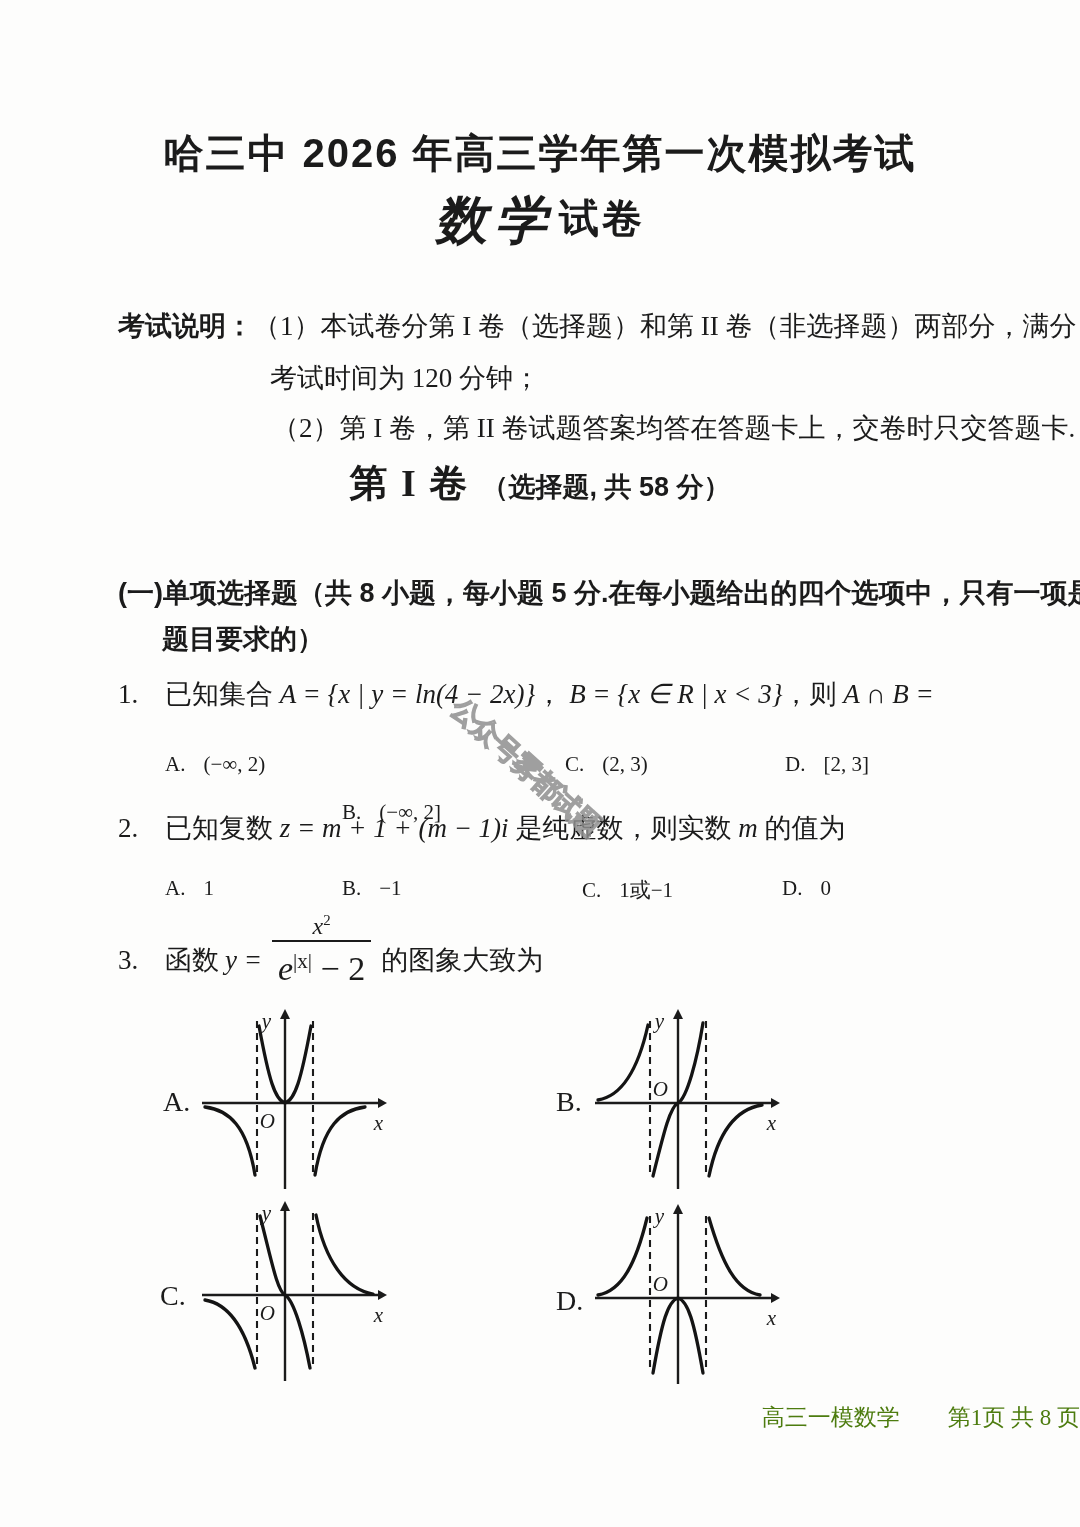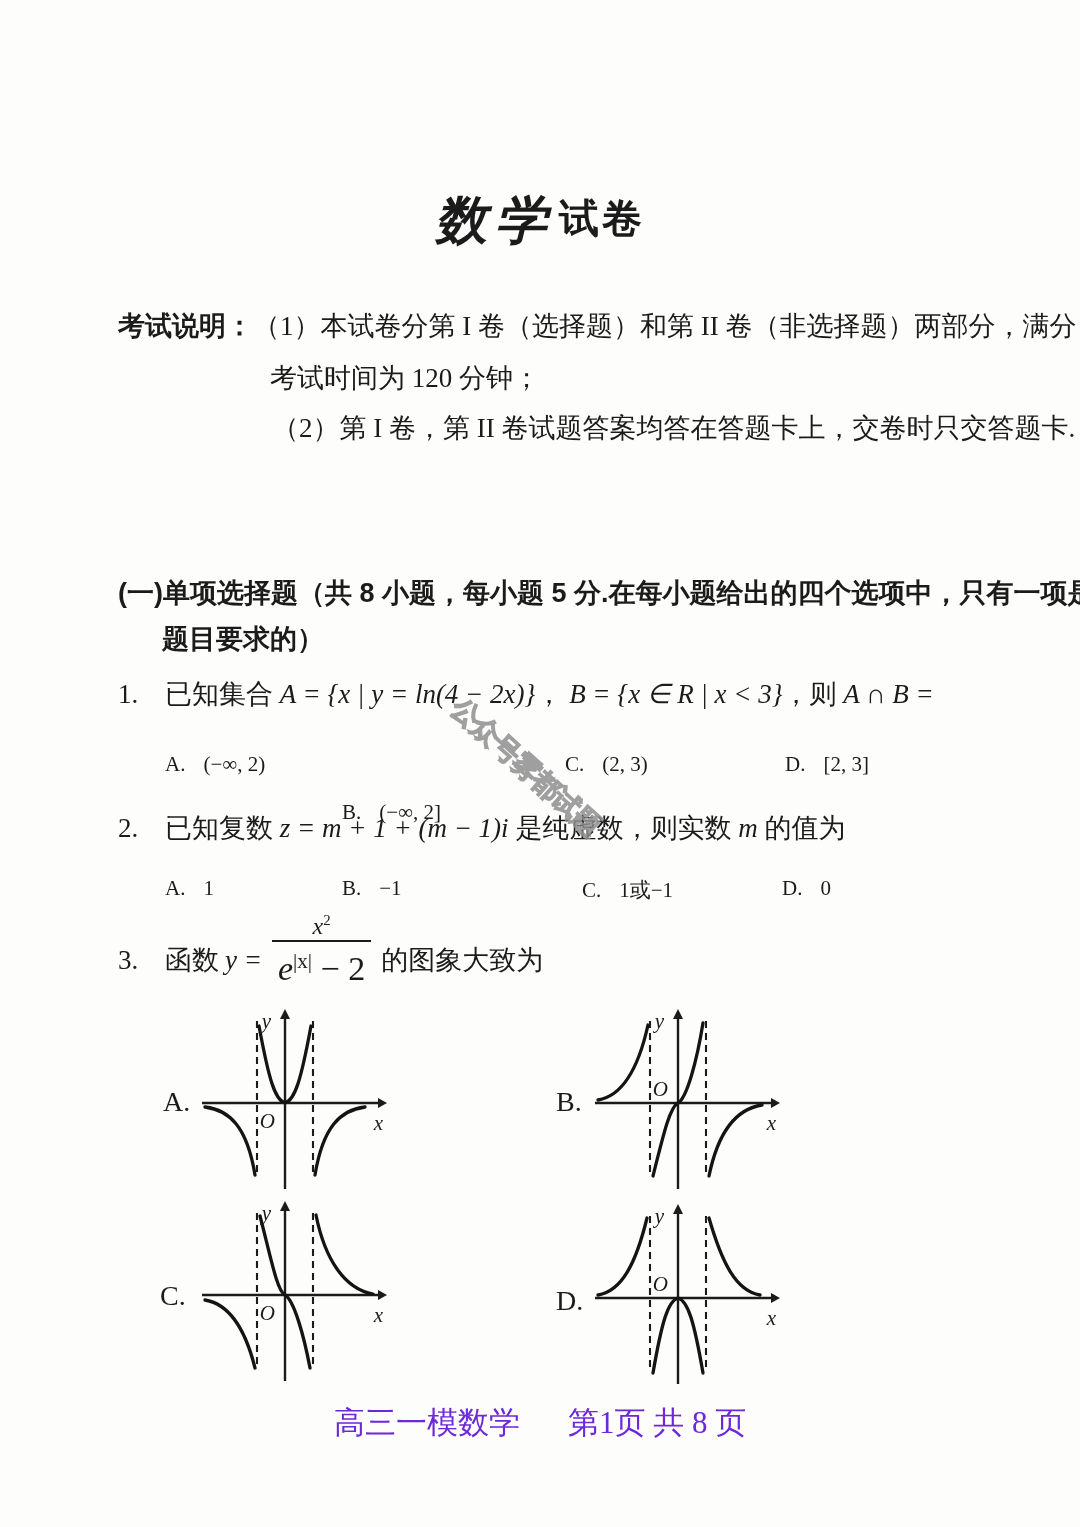--- a/index.html
+++ b/index.html
@@ -36,52 +36,56 @@
   .fnum {display:block; font-size:24px; line-height:1.15; padding:0 6px;}
   .fden {display:block; font-size:34px; line-height:1.2; border-top:2.2px solid #1b1b1b; padding:7px 6px 0 6px;}
   sup {font-size:0.62em;}
   .graph {position:absolute;}
   .ax {stroke:#1b1b1b; stroke-width:2.4;}
   .axf {fill:#1b1b1b; stroke:none;}
   .dash {stroke:#1b1b1b; stroke-width:2.1; stroke-dasharray:7 5;}
   .curve {stroke:#141414; stroke-width:3.3; fill:none; stroke-linecap:round;}
   .al {font-family:"Liberation Serif", serif; font-style:italic; font-size:21px; fill:#1b1b1b;}
   .glabel {font-size:28px;}
-  .footer {top:1402px; left:0; width:100%; text-align:center; font-size:31px; color:#6d28d9;}
+  .footer {top:1402px; left:0; width:100%; text-align:right; font-size:23px; color:#4d7c0f;}
   .fgap {margin-left:48px;}
   .watermark {
     top:690px; left:468px; z-index:6;
     transform:rotate(42deg); transform-origin:left top;
     font-family:"Liberation Sans", sans-serif; font-weight:700;
     font-size:28px; letter-spacing:-1px;
     color:#cfcfcf; -webkit-text-stroke:1.2px #8f8f8f; opacity:.85;
   }
 </style>
 </head>
 <body>
 
 <div class="page">
 
   <div class="abs watermark">公众号雾都试题</div>
 
+  <div class="abs title">哈三中 2026 年高三学年第一次模拟考试</div>
 
   <div class="abs subtitle">
     <span class="sub-script">数学</span><span class="sub-rest">试卷</span>
   </div>
 
   <div class="abs line" style="left:118px; top:310px;">
     <span class="hd">考试说明：</span><span>（1）本试卷分第 I 卷（选择题）和第 II 卷（非选择题）两部分，满分 150 分.</span>
   </div>
   <div class="abs line" style="left:270px; top:362px;">
     <span>考试时间为 120 分钟；</span>
   </div>
   <div class="abs line" style="left:225px; top:412px;margin-left:47px;">
     <span>（2）第 I 卷，第 II 卷试题答案均答在答题卡上，交卷时只交答题卡.</span>
   </div>
 
+  <div class="abs volume">
+    <span class="vol-big">第 I 卷</span><span class="vol-note">（选择题, 共 58 分）</span>
+  </div>
 
   <div class="abs line hd" style="left:118px; top:577px;">(一)单项选择题（共 8 小题，每小题 5 分.在每小题给出的四个选项中，只有一项是符合</div>
   <div class="abs line hd" style="left:162px; top:623px;">题目要求的）</div>
 
   <div class="abs line" style="left:118px; top:678px;">
     <span class="qnum">1.</span><span>已知集合 </span><span class="mi">A = {x | y = ln(4 − 2x)}</span><span>， </span><span class="mi">B = {x ∈ R | x &lt; 3}</span><span>，则 </span><span class="mi">A ∩ B =</span>
   </div>
   <div class="abs opt" style="left:165px; top:752px;">
     <span class="olabel">A.</span><span>(−∞, 2)</span>
   </div>

